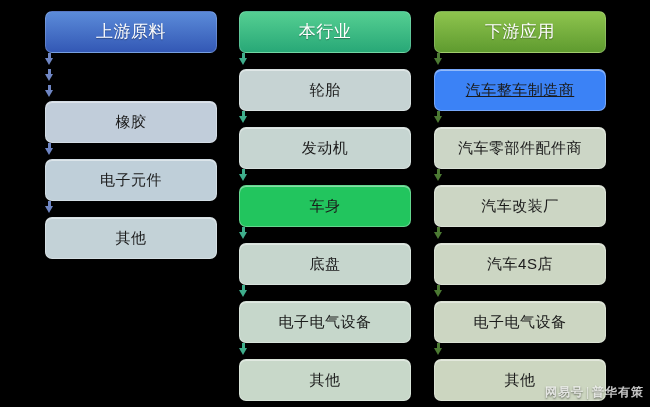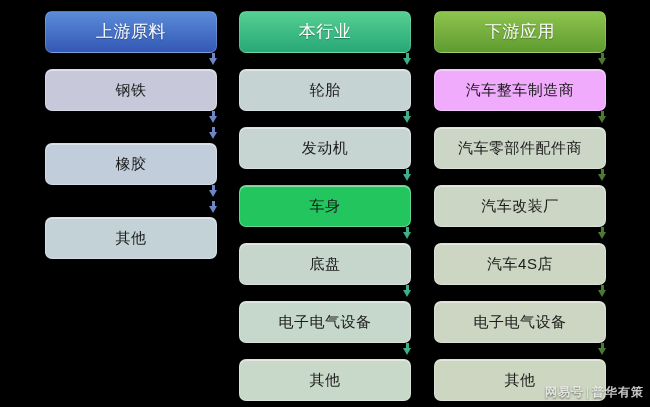--- a/index.html
+++ b/index.html
@@ -22,21 +22,21 @@
     height: 407px;
     background: #000000;
   }
 
   .column {
     position: absolute;
     top: 11px;
     width: 172px;
     display: flex;
     flex-direction: column;
-    align-items: flex-end;
+    align-items: flex-start;
   }
   .col-0 { left: 45px; }
   .col-1 { left: 239px; }
   .col-2 { left: 434px; }
 
   .node {
     box-sizing: border-box;
     width: 172px;
     height: 42px;
     border-radius: 7px;
@@ -111,37 +111,37 @@
 <body>
 
 <div id="diagram">
     <div class="column col-0">
       <div class="node header-node" style="background: linear-gradient(rgb(91, 139, 217), rgb(51, 88, 181)); color: rgb(255, 255, 255);">上游原料</div>
       <div class="connector">
         <span class="arrow" style="border-top-color: rgb(111, 134, 196);">
           <span class="stem" style="background: rgb(111, 134, 196);"></span>
         </span>
       </div>
-      <div class="node item-node" style="background: rgb(199, 201, 218);">钢铁</div>
       <div class="connector">
         <span class="arrow" style="border-top-color: rgb(111, 134, 196);">
           <span class="stem" style="background: rgb(111, 134, 196);"></span>
         </span>
       </div>
       <div class="connector">
         <span class="arrow" style="border-top-color: rgb(111, 134, 196);">
           <span class="stem" style="background: rgb(111, 134, 196);"></span>
         </span>
       </div>
       <div class="node item-node" style="background: rgb(193, 205, 218);">橡胶</div>
       <div class="connector">
         <span class="arrow" style="border-top-color: rgb(111, 134, 196);">
           <span class="stem" style="background: rgb(111, 134, 196);"></span>
         </span>
       </div>
+      <div class="node item-node" style="background: rgb(191, 207, 217);">电子元件</div>
       <div class="connector">
         <span class="arrow" style="border-top-color: rgb(111, 134, 196);">
           <span class="stem" style="background: rgb(111, 134, 196);"></span>
         </span>
       </div>
       <div class="node item-node" style="background: rgb(195, 210, 215);">其他</div>
     </div>
     <div class="column col-1">
       <div class="node header-node" style="background: linear-gradient(rgb(85, 207, 146), rgb(40, 168, 119)); color: rgb(255, 255, 255);">本行业</div>
       <div class="connector">
@@ -181,39 +181,39 @@
       </div>
       <div class="node item-node" style="background: rgb(200, 216, 201);">其他</div>
     </div>
     <div class="column col-2">
       <div class="node header-node" style="background: linear-gradient(rgb(142, 196, 78), rgb(95, 155, 47)); color: rgb(255, 255, 255);">下游应用</div>
       <div class="connector">
         <span class="arrow" style="border-top-color: rgb(76, 122, 51);">
           <span class="stem" style="background: rgb(76, 122, 51);"></span>
         </span>
       </div>
-      <div class="node item-node" style="background: #f0abfc;">汽车整车制造商</div>
+      <div class="node item-node" style="background: #3b82f6; text-decoration: underline;">汽车整车制造商</div>
       <div class="connector">
         <span class="arrow" style="border-top-color: rgb(76, 122, 51);">
           <span class="stem" style="background: rgb(76, 122, 51);"></span>
         </span>
       </div>
       <div class="node item-node" style="background: rgb(204, 214, 198);">汽车零部件配件商</div>
       <div class="connector">
         <span class="arrow" style="border-top-color: rgb(76, 122, 51);">
           <span class="stem" style="background: rgb(76, 122, 51);"></span>
         </span>
       </div>
       <div class="node item-node" style="background: rgb(204, 214, 196);">汽车改装厂</div>
       <div class="connector">
         <span class="arrow" style="border-top-color: rgb(76, 122, 51);">
           <span class="stem" style="background: rgb(76, 122, 51);"></span>
         </span>
       </div>
-      <div class="node item-node" style="background: rgb(204, 214, 195); margin-left: 35px;">汽车4S店</div>
+      <div class="node item-node" style="background: rgb(204, 214, 195);">汽车4S店</div>
       <div class="connector">
         <span class="arrow" style="border-top-color: rgb(76, 122, 51);">
           <span class="stem" style="background: rgb(76, 122, 51);"></span>
         </span>
       </div>
       <div class="node item-node" style="background: rgb(204, 214, 194);">电子电气设备</div>
       <div class="connector">
         <span class="arrow" style="border-top-color: rgb(76, 122, 51);">
           <span class="stem" style="background: rgb(76, 122, 51);"></span>
         </span>

